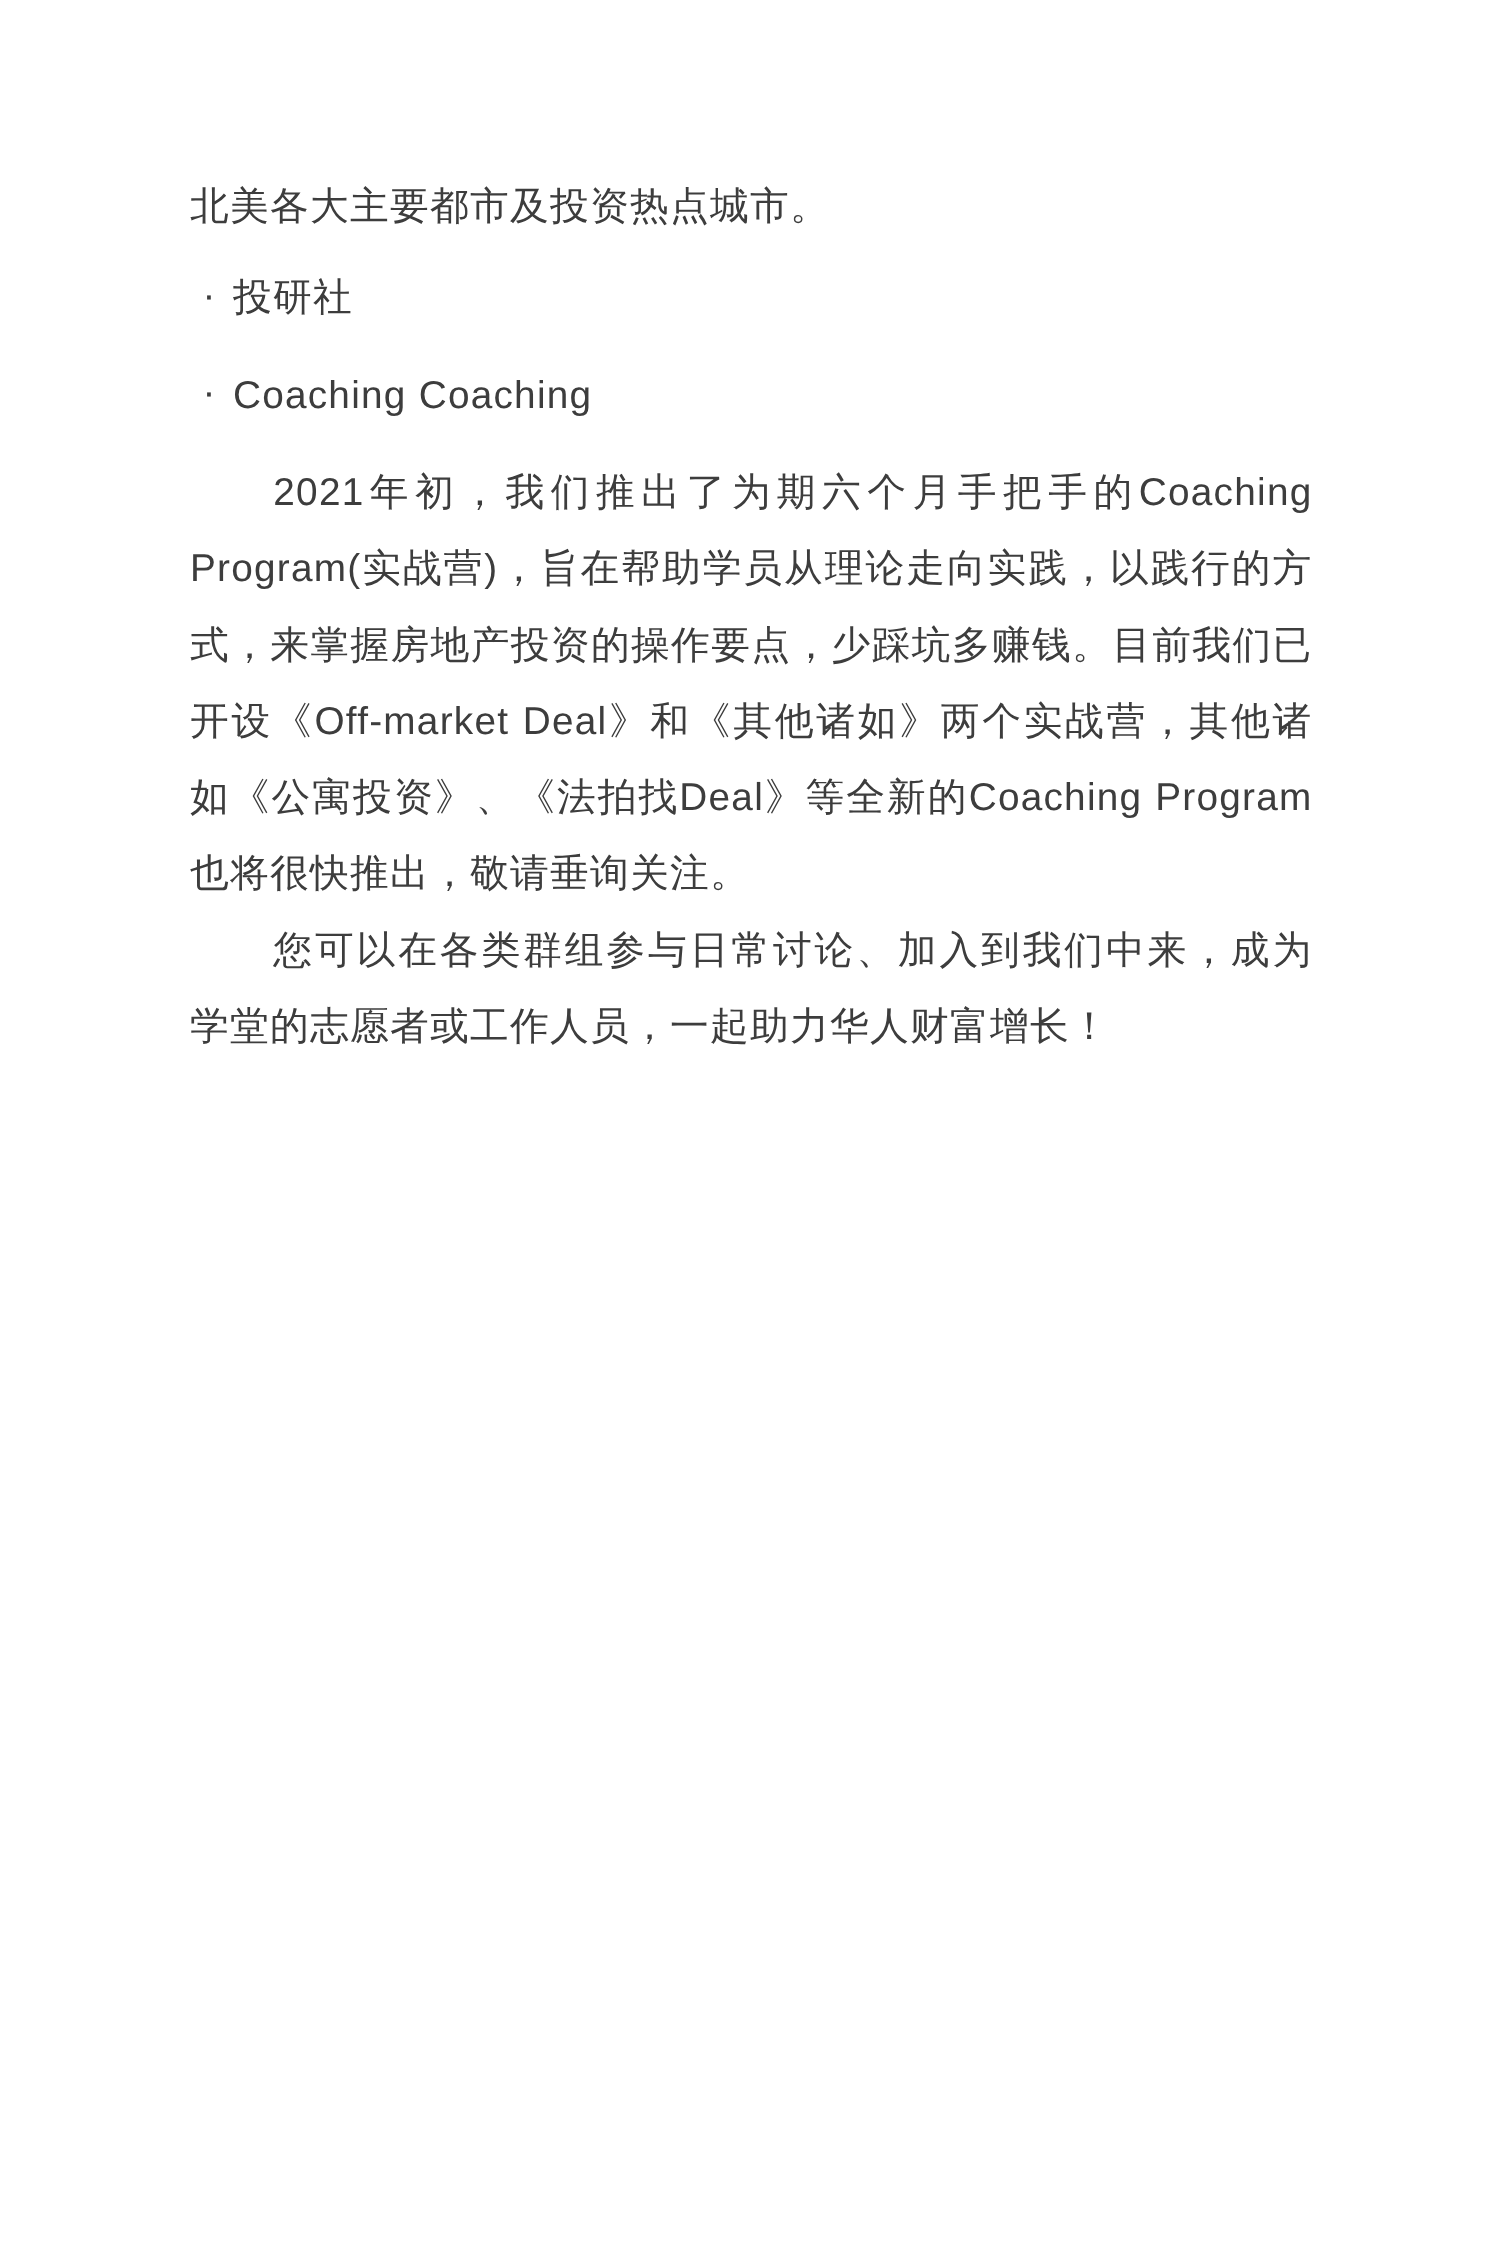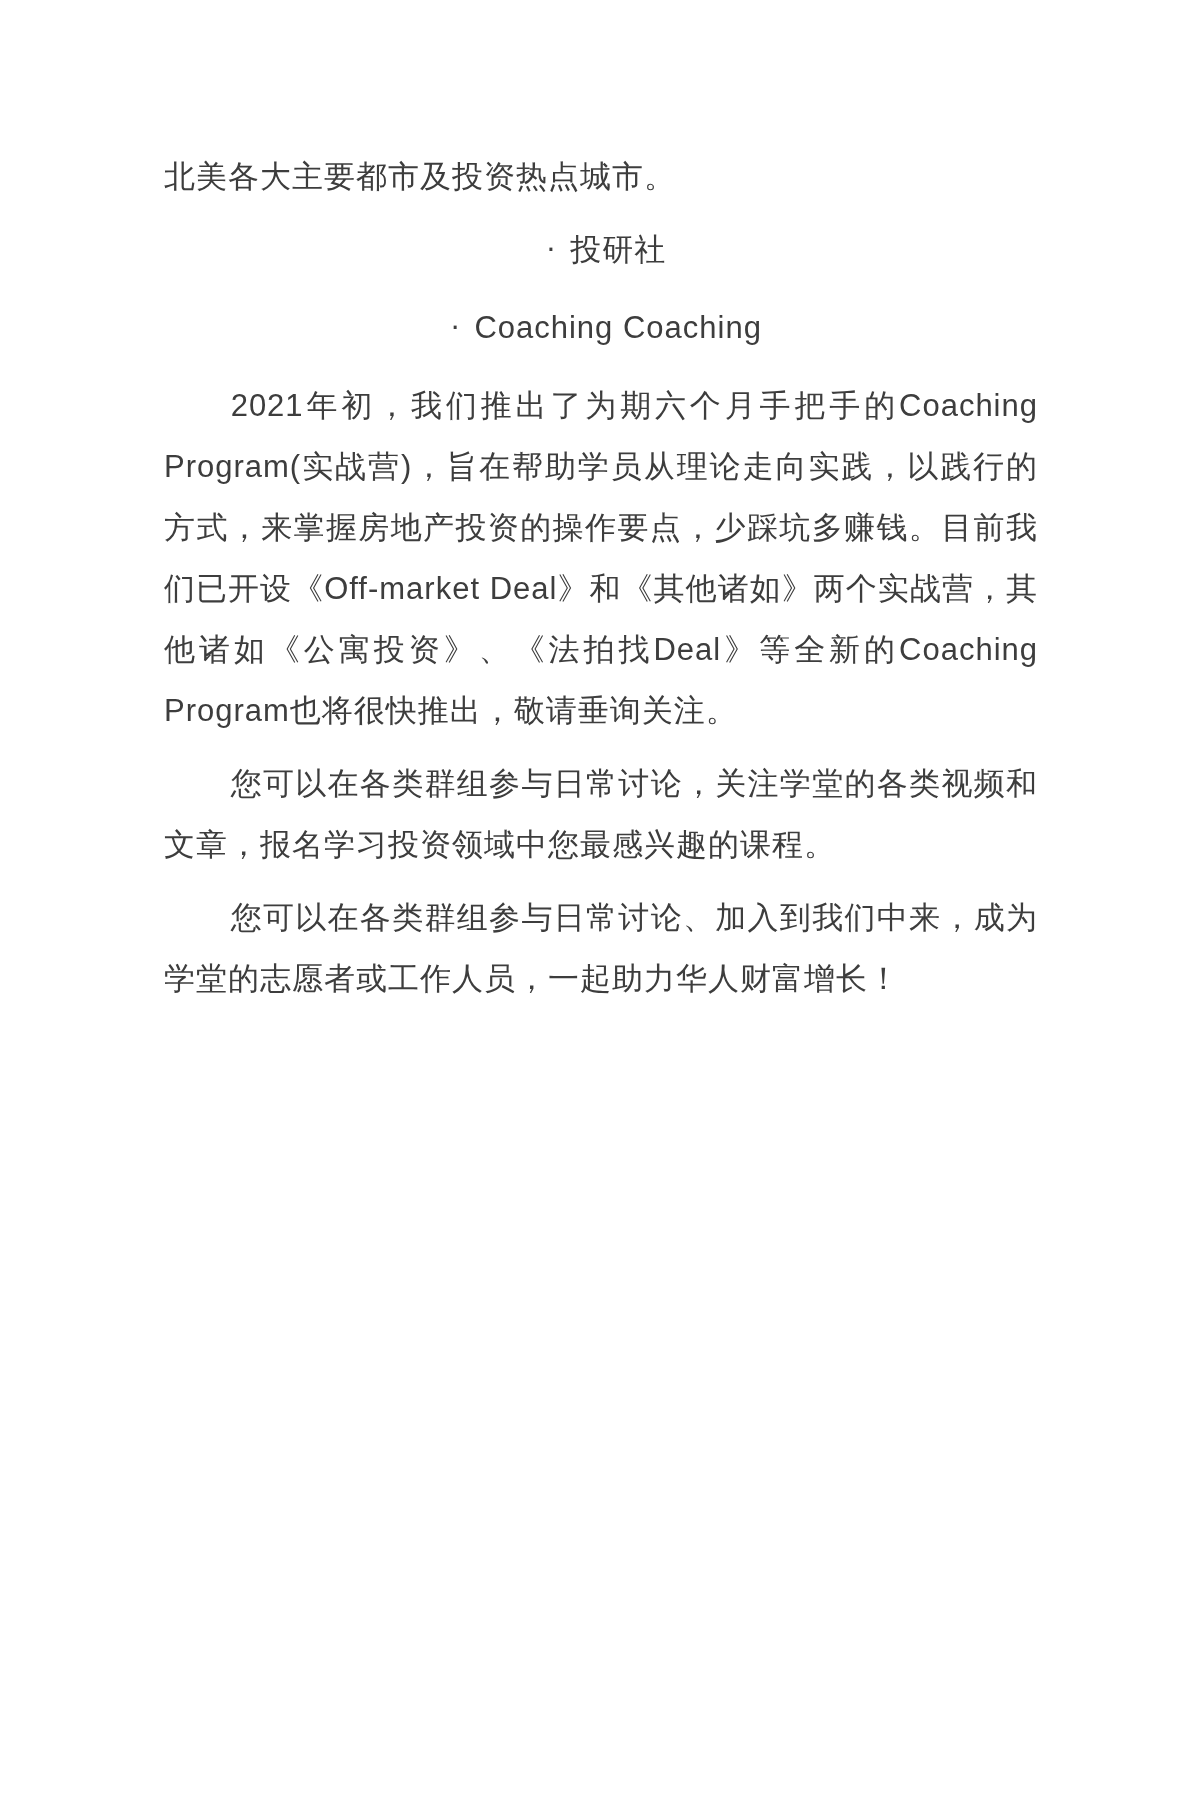--- a/index.html
+++ b/index.html
@@ -19,32 +19,32 @@
     color: #3d3d3d;
   }
   .content {
     box-sizing: border-box;
     padding: 134px 150px 0 152px;
     font-size: 31px;
     line-height: 61px;
     letter-spacing: 1px;
   }
   .para {
-    margin: 12px;
+    margin: 0;
     text-align: justify;
     text-justify: inter-ideograph;
   }
   .para.indent {
     text-indent: 2.15em;
   }
   .bullet-heading {
     margin: 12px 0 17px 0;
     padding-left: 10px;
     line-height: 61px;
-    text-align: center;
+    text-align: left;
   }
   .bullet-heading .dot {
     display: inline-block;
     margin-right: 13px;
     transform: translateY(-2px);
   }
 </style>
 </head>
 <body>
 
@@ -57,18 +57,17 @@
       <span class="dot">·</span><span>投研社</span>
     </div>
 
 
     <div class="bullet-heading">
       <span class="dot">·</span><span>Coaching Coaching</span>
     </div>
 
     <p class="para indent">2021年初，我们推出了为期六个月手把手的Coaching Program(实战营)，旨在帮助学员从理论走向实践，以践行的方式，来掌握房地产投资的操作要点，少踩坑多赚钱。目前我们已开设《Off-market Deal》和《其他诸如》两个实战营，其他诸如《公寓投资》、《法拍找Deal》等全新的Coaching Program也将很快推出，敬请垂询关注。</p>
 
-    <p class="para indent">您可以在各类群组参与日常讨论，关注学堂的各类视频和文章，报名学习投资领域中您最感兴趣的课程。</p>
 
     <p class="para indent">您可以在各类群组参与日常讨论、加入到我们中来，成为学堂的志愿者或工作人员，一起助力华人财富增长！</p>
 
   </div>
 </div>
 
 </body></html>

